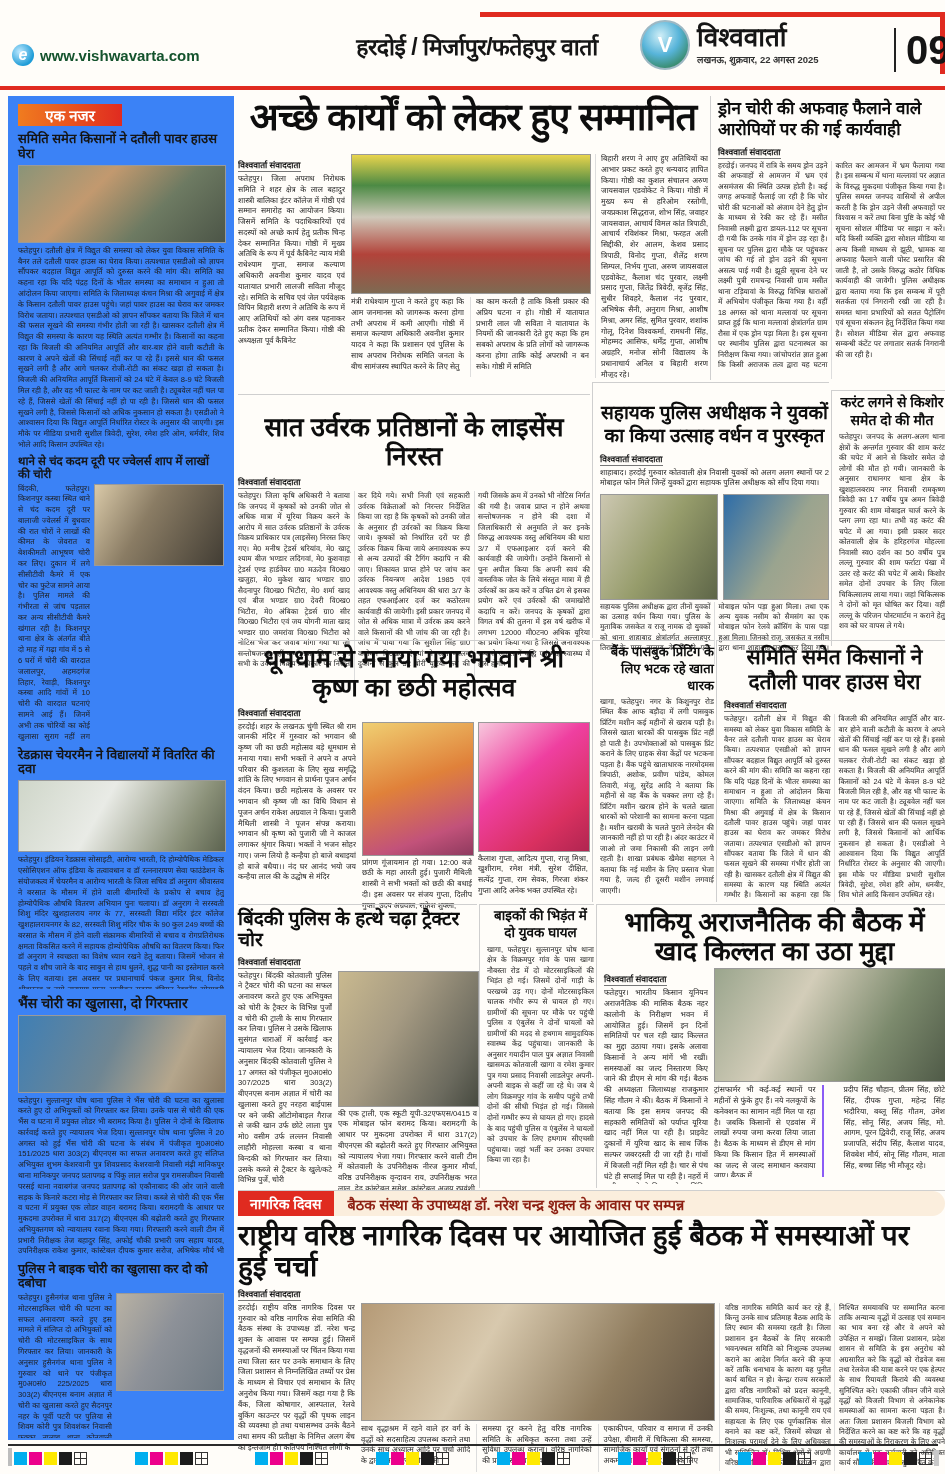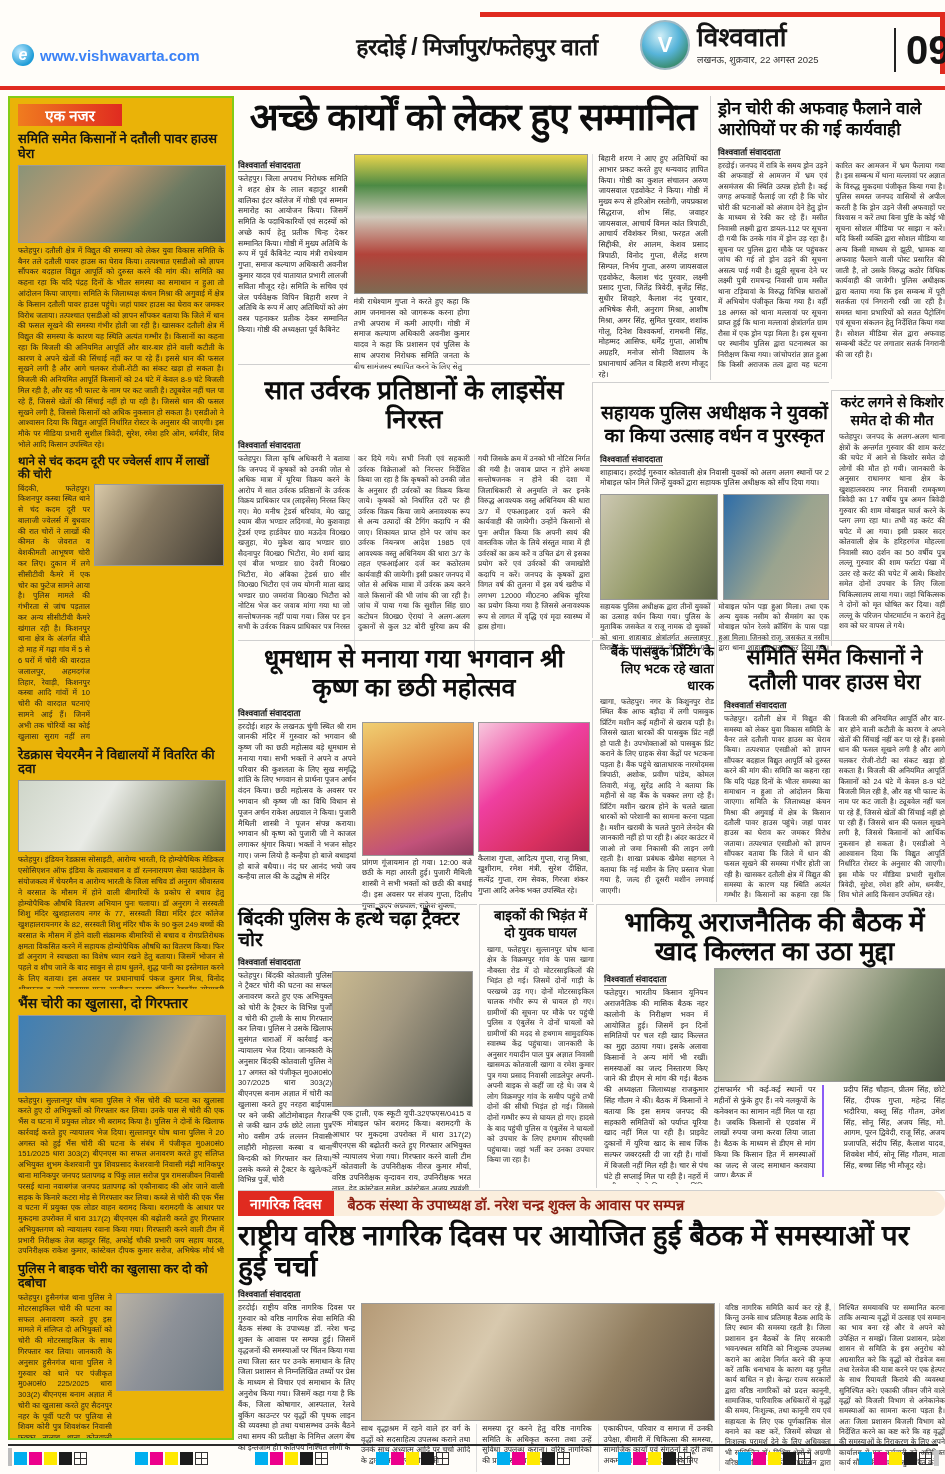--- a/index.html
+++ b/index.html
@@ -1,39 +1,39 @@
 <!DOCTYPE html>
 <html style="--accent_red: #e02b20; --tab_orange: #f07c1f; --kicker_bg: #fbeedd; --kicker_text: #8d1f12; --cyan: #00aeef; --magenta: #ec008c; --yellow: #ffe900; --print_black: #1b1b1b;"><head>
 <meta charset="utf-8">
 <style>
   html,body{margin:0;padding:0;background:#e9e9e9;font-family:"Liberation Sans",sans-serif;}
   #page{position:relative;width:945px;height:1474px;margin:0 auto;background:#fffdf9;overflow:hidden;color:#151515;}
   .abs{position:absolute;box-sizing:border-box;}
   
   .url-wrap{left:12px;top:44px;display:flex;align-items:center;gap:6px;}
   .e-icon{width:22px;height:22px;border-radius:50%;background:radial-gradient(circle at 35% 35%,#bfe9ff,#1e9cd7 70%);color:#fff;font-weight:800;font-style:italic;font-size:16px;display:flex;align-items:center;justify-content:center;}
-  .url-text{font-size:15px;font-weight:700;color:#3b82f6;}
+  .url-text{font-size:15px;font-weight:700;color:#14532d;}
   .region-title{left:292px;top:30px;width:370px;text-align:center;font-size:23px;font-weight:800;letter-spacing:-.5px;}
   .brand{left:640px;top:20px;display:flex;gap:7px;align-items:center;}
   .brand-logo{width:46px;height:46px;border-radius:50%;background:radial-gradient(circle at 40% 30%,#cfeef7,#57b4d9 45%,#2e7d46 90%);border:2px solid #9db8c4;color:#fff;font-weight:800;font-size:22px;display:flex;align-items:center;justify-content:center;}
   .brand-name{font-size:26px;font-weight:800;line-height:1;}
-  .brand-date{font-size:9.5px;font-weight:400;color:#333;margin-top:3px;}
+  .brand-date{font-size:9.5px;font-weight:700;color:#333;margin-top:3px;}
   .red-top-bar{left:480px;top:12px;width:465px;height:5px;background:var(--accent_red);}
   .red-right-bar{left:940px;top:12px;width:5px;height:62px;background:var(--accent_red);}
   .pageno{left:894px;top:28px;font-size:40px;font-weight:800;line-height:1.1;border-left:2px solid #222;padding-left:10px;}
   .header-rule{left:0;top:86px;width:945px;height:4px;background:var(--accent_red);}
   
   .hl{font-weight:800;line-height:1.12;color:#0d0d0d;}
   .byl{font-weight:700;font-size:8.5px;margin:1px 0 2px;border-bottom:1px solid #777;display:inline-block;padding-bottom:1px;}
   .bt{font-size:7.6px;line-height:1.42;text-align:justify;color:#1d1d1d;overflow:hidden;}
   .c2{column-count:2;column-gap:8px;column-rule:1px solid #ddd;}
   .c3{column-count:3;column-gap:8px;column-rule:1px solid #ddd;}
   .ph{border:1px solid #9a9a9a;width:100%;}
   
-  .sidebar{left:8px;top:96px;width:226px;height:1344px;border:2px solid #84cc16;background:#eab308;padding:6px 8px;overflow:hidden;}
+  .sidebar{left:8px;top:96px;width:226px;height:1344px;border:2px solid #3b82f6;background:#3b82f6;padding:6px 8px;overflow:hidden;}
   .tab{width:104px;height:22px;background:linear-gradient(90deg,var(--tab_orange),var(--accent_red));color:#fff;font-weight:800;font-size:15px;display:flex;align-items:center;justify-content:center;margin-bottom:5px;}
   .sb-head{font-size:13px;font-weight:800;line-height:1.15;margin:6px 0 3px;}
   .sb-body{font-size:7.6px;line-height:1.42;text-align:justify;color:#1d1d1d;}
   
   .rowline{border-top:1px solid #cfcfcf;}
   .vline{border-left:1px solid #cfcfcf;}
   .flex{display:flex;}
   .print-strip{left:14px;top:1452px;width:918px;display:flex;justify-content:space-between;}
   .grp{display:flex;gap:2px;align-items:center;}
   .sq{width:13px;height:13px;display:inline-block;}
@@ -103,33 +103,34 @@
   <div class="abs" style="left:238px;top:154px;width:470px;height:226px;overflow:hidden">
     <div class="flex" style="gap:6px">
       <div style="width:112px">
         <div class="byl">विश्ववार्ता संवाददाता</div>
         <div class="bt" style="height:210px">फतेहपुर। जिला अपराध निरोधक समिति ने शहर क्षेत्र के लाल बहादुर शास्त्री बालिका इंटर कॉलेज में गोष्ठी एवं सम्मान समारोह का आयोजन किया। जिसमें समिति के पदाधिकारियों एवं सदस्यों को अच्छे कार्य हेतु प्रतीक चिन्ह देकर सम्मानित किया। गोष्ठी में मुख्य अतिथि के रूप में पूर्व कैबिनेट न्याय मंत्री राधेश्याम गुप्ता, समाज कल्याण अधिकारी अवनीश कुमार यादव एवं यातायात प्रभारी लालजी सविता मौजूद रहे। समिति के सचिव एवं जेल पर्यवेक्षक विपिन बिहारी शरण ने अतिथि के रूप में आए अतिथियों को अंग वस्त्र पहनाकर प्रतीक देकर सम्मानित किया। गोष्ठी की अध्यक्षता पूर्व कैबिनेट</div>
       </div>
       <div style="width:238px">
         <div class="ph" style="height:138px;background:linear-gradient(180deg,#e8d44d 0%,#4c8a44 22%,#cfc9ba 45%,#b2433a 72%,#7e6a52 100%)"></div>
         <div class="flex" style="gap:6px;margin-top:3px">
           <div class="bt" style="width:116px;height:80px">मंत्री राधेश्याम गुप्ता ने करते हुए कहा कि आम जनमानस को जागरूक करना होगा तभी अपराध में कमी आएगी। गोष्ठी में समाज कल्याण अधिकारी अवनीश कुमार यादव ने कहा कि प्रशासन एवं पुलिस के साथ अपराध निरोधक समिति जनता के बीच सामंजस्य स्थापित करने के लिए सेतु</div>
+          <div class="bt" style="width:116px;height:80px;border-left:1px solid #ddd;padding-left:5px">का काम करती है ताकि किसी प्रकार की अप्रिय घटना न हो। गोष्ठी में यातायात प्रभारी लाल जी सविता ने यातायात के नियमों की जानकारी देते हुए कहा कि हम सबको अपराध के प्रति लोगों को जागरूक करना होगा ताकि कोई अपराधी न बन सके। गोष्ठी में समिति</div>
         </div>
       </div>
       <div class="bt" style="width:112px;height:224px;border-left:1px solid #ddd;padding-left:5px">बिहारी शरण ने आए हुए अतिथियों का आभार प्रकट करते हुए धन्यवाद ज्ञापित किया। गोष्ठी का कुशल संचालन अरुण जायसवाल एडवोकेट ने किया। गोष्ठी में मुख्य रूप से हरिओम रस्तोगी, जयप्रकाश सिद्धराज, शोभ सिंह, जवाहर जायसवाल, आचार्य विमल कांत त्रिपाठी, आचार्य रविशंकर मिश्रा, फरहत अली सिद्दीकी, शेर आलम, केशव प्रसाद त्रिपाठी, विनोद गुप्ता, शैलेंद्र शरण सिम्पल, निर्भय गुप्ता, अरुण जायसवाल एडवोकेट, कैलाश चंद पुरवार, लक्ष्मी प्रसाद गुप्ता, जितेंद्र त्रिवेदी, बृजेंद्र सिंह, सुधीर शिवहरे, कैलाश नंद पुरवार, अभिषेक सैनी, अनुराग मिश्रा, आशीष मिश्रा, अमर सिंह, सुमित पुरवार, शशांक गोलू, दिनेश विश्वकर्मा, रामधनी सिंह, मोहम्मद आसिफ, धर्मेंद्र गुप्ता, आशीष अग्रहरि, मनोज सोनी विद्यालय के प्रधानाचार्य अनिल व बिहारी शरण मौजूद रहे।</div>
     </div>
   </div>
 
   <div class="abs vline" style="left:710px;top:96px;width:235px;height:284px;padding:2px 0 0 7px">
     <div class="hl" style="font-size:17px;text-align:left;line-height:1.25">ड्रोन चोरी की अफवाह फैलाने वाले आरोपियों पर की गई कार्यवाही</div>
     <div class="byl">विश्ववार्ता संवाददाता</div>
     <div class="bt c2" style="height:218px;font-size:7.4px">हरदोई। जनपद में रात्रि के समय ड्रोन उड़ने की अफवाहों से आमजन में भ्रम एवं असमंजस की स्थिति उत्पन्न होती है। कई जगह अफवाहें फैलाई जा रही है कि चोर चोरी की घटनाओं को अंजाम देने हेतु ड्रोन के माध्यम से रेकी कर रहे हैं। मसीत निवासी लक्ष्मी द्वारा डायल-112 पर सूचना दी गयी कि उनके गांव में ड्रोन उड़ रहा है। सूचना पर पुलिस द्वारा मौके पर पहुंचकर जांच की गई तो ड्रोन उड़ने की सूचना असत्य पाई गयी है। झूठी सूचना देने पर लक्ष्मी पुत्री रामचन्द्र निवासी ग्राम मसीत थाना टड़ियावां के विरुद्ध विभिन्न धाराओं में अभियोग पंजीकृत किया गया है। वहीं 18 अगस्त को थाना मल्लावां पर सूचना प्राप्त हुई कि थाना मल्लावां क्षेत्रांतर्गत ग्राम रौसा में एक ड्रोन पड़ा मिला है। इस सूचना पर स्थानीय पुलिस द्वारा घटनास्थल का निरीक्षण किया गया। जांचोपरांत ज्ञात हुआ कि किसी अराजक तत्व द्वारा यह घटना कारित कर आमजन में भ्रम फैलाया गया है। इस सम्बन्ध में थाना मल्लावां पर अज्ञात के विरुद्ध मुकदमा पंजीकृत किया गया है। पुलिस समस्त जनपद वासियों से अपील करती है कि ड्रोन उड़ने जैसी अफवाहों पर विश्वास न करें तथा बिना पुष्टि के कोई भी सूचना सोशल मीडिया पर साझा न करें। यदि किसी व्यक्ति द्वारा सोशल मीडिया या अन्य किसी माध्यम से झूठी, भ्रामक या अफवाह फैलाने वाली पोस्ट प्रसारित की जाती है, तो उसके विरुद्ध कठोर विधिक कार्यवाही की जावेगी। पुलिस अधीक्षक द्वारा बताया गया कि इस सम्बन्ध में पूरी सतर्कता एवं निगरानी रखी जा रही है। समस्त थाना प्रभारियों को सतत पैट्रोलिंग एवं सूचना संकलन हेतु निर्देशित किया गया है। सोशल मीडिया सेल द्वारा अफवाह सम्बन्धी कंटेंट पर लगातार सतर्क निगरानी की जा रही है।</div>
   </div>
 
-  <div class="abs rowline" style="left:238px;top:364px;width:352px;height:256px;padding-top:11px">
+  <div class="abs rowline" style="left:238px;top:394px;width:352px;height:256px;padding-top:18px">
     <div class="hl" style="font-size:26px;text-align:center">सात उर्वरक प्रतिष्ठानों के लाइसेंस निरस्त</div>
     <div class="byl">विश्ववार्ता संवाददाता</div>
     <div class="bt c3" style="height:198px;font-size:7.4px">फतेहपुर। जिला कृषि अधिकारी ने बताया कि जनपद में कृषकों को उनकी जोत से अधिक मात्रा में यूरिया विक्रय करने के आरोप में सात उर्वरक प्रतिष्ठानों के उर्वरक विक्रय प्राधिकार पत्र (लाइसेंस) निरस्त किए गए। मे0 मनीष ट्रेडर्स धरियांव, मे0 खाटू श्याम बीज भण्डार लदिगवां, मे0 कुशवाहा ट्रेडर्स एण्ड हार्डवेयर ग्रा0 मऊदेव वि0ख0 खजुहा, मे0 मुकेश खाद भण्डार ग्रा0 सैदनापुर वि0ख0 भिटौरा, मे0 शर्मा खाद एवं बीज भण्डार ग्रा0 देवरी वि0ख0 भिटौरा, मे0 अंबिका ट्रेडर्स ग्रा0 सीर वि0ख0 भिटौरा एवं जय योगनी माता खाद भण्डार ग्रा0 जमरांवा वि0ख0 भिटौरा को नोटिस भेज कर जवाब मांगा गया था जो सन्तोषजनक नहीं पाया गया। जिस पर इन सभी के उर्वरक विक्रय प्राधिकार पत्र निरस्त कर दिये गये। सभी निजी एवं सहकारी उर्वरक विक्रेताओं को निरन्तर निर्देशित किया जा रहा है कि कृषकों को उनकी जोत के अनुसार ही उर्वरकों का विक्रय किया जाये। कृषकों को निर्धारित दरों पर ही उर्वरक विक्रय किया जाये अनावश्यक रूप से अन्य उत्पादों की टैगिंग कदापि न की जाए। शिकायत प्राप्त होने पर जांच कर उर्वरक नियन्त्रण आदेश 1985 एवं आवश्यक वस्तु अधिनियम की धारा 3/7 के तहत एफआईआर दर्ज कर कठोरतम कार्यवाही की जायेगी। इसी प्रकार जनपद में जोत से अधिक मात्रा में उर्वरक क्रय करने वाले किसानों की भी जांच की जा रही है। जांच में पाया गया कि सुशील सिंह ग्रा0 कटोघन वि0ख0 ऐरायां ने अलग-अलग दुकानों से कुल 32 बोरी यूरिया क्रय की गयी जिसके क्रम में उनको भी नोटिस निर्गत की गयी है। जवाब प्राप्त न होने अथवा सन्तोषजनक न होने की दशा में जिलाधिकारी से अनुमति ले कर इनके विरुद्ध आवश्यक वस्तु अधिनियम की धारा 3/7 में एफआइआर दर्ज करने की कार्यवाही की जायेगी। उन्होंने किसानों से पुनः अपील किया कि अपनी स्वयं की वास्तविक जोत के लिये संस्तुत मात्रा में ही उर्वरकों का क्रय करें व उचित ढंग से इसका प्रयोग करें एवं उर्वरकों की जमाखोरी कदापि न करें। जनपद के कृषकों द्वारा विगत वर्ष की तुलना में इस वर्ष खरीफ में लगभग 12000 मी0टन0 अधिक यूरिया का प्रयोग किया गया है जिससे अनावश्यक रूप से लागत में वृद्धि एवं मृदा स्वास्थ्य में ह्रास होगा।</div>
   </div>
 
   <div class="abs rowline vline" style="left:592px;top:382px;width:237px;height:256px;padding:19px 0 0 7px">
     <div class="hl" style="font-size:19px;text-align:center;line-height:1.2">सहायक पुलिस अधीक्षक ने युवकों का किया उत्साह वर्धन व पुरस्कृत</div>
     <div class="byl">विश्ववार्ता संवाददाता</div>
     <div class="bt" style="height:24px">शाहाबाद। हरदोई गुरुवार कोतवाली क्षेत्र निवासी युवकों को अलग अलग स्थानों पर 2 मोबाइल फोन मिले जिन्हें युवकों द्वारा सहायक पुलिस अधीक्षक को सौंप दिया गया।</div>
     <div class="flex" style="gap:5px;margin:2px 0">
@@ -167,21 +168,21 @@
 
   <div class="abs rowline vline" style="left:716px;top:640px;width:229px;height:262px;padding:3px 0 0 7px">
     <div class="hl" style="font-size:21px;text-align:center;line-height:1.2">समिति समेत किसानों ने दतौली पावर हाउस घेरा</div>
     <div class="byl">विश्ववार्ता संवाददाता</div>
     <div class="bt c2" style="height:188px;font-size:7.3px">फतेहपुर। दतौली क्षेत्र में विद्युत की समस्या को लेकर युवा विकास समिति के बैनर तले दतौली पावर हाउस का घेराव किया। तत्पश्चात एसडीओ को ज्ञापन सौंपकर बदहाल विद्युत आपूर्ति को दुरुस्त करने की मांग की। समिति का कहना रहा कि यदि पंद्रह दिनों के भीतर समस्या का समाधान न हुआ तो आंदोलन किया जाएगा। समिति के जिलाध्यक्ष कंचन मिश्रा की अगुवाई में क्षेत्र के किसान दतौली पावर हाउस पहुंचे। जहां पावर हाउस का घेराव कर जमकर विरोध जताया। तत्पश्चात एसडीओ को ज्ञापन सौंपकर बताया कि जिले में धान की फसल सूखने की समस्या गंभीर होती जा रही है। खासकर दतौली क्षेत्र में विद्युत की समस्या के कारण यह स्थिति अत्यंत गम्भीर है। किसानों का कहना रहा कि बिजली की अनियमित आपूर्ति और बार-बार होने वाली कटौती के कारण वे अपने खेतों की सिंचाई नहीं कर पा रहे हैं। इससे धान की फसल सूखने लगी है और आगे चलकर रोजी-रोटी का संकट खड़ा हो सकता है। बिजली की अनियमित आपूर्ति किसानों को 24 घंटे में केवल 8-9 घंटे बिजली मिल रही है, और वह भी फाल्ट के नाम पर कट जाती है। ट्यूबवेल नहीं चल पा रहे हैं, जिससे खेतों की सिंचाई नहीं हो पा रही हैं। जिससे धान की फसल सूखने लगी है, जिससे किसानों को आर्थिक नुकसान हो सकता है। एसडीओ ने आश्वासन दिया कि विद्युत आपूर्ति निर्धारित रोस्टर के अनुसार की जाएगी। इस मौके पर मीडिया प्रभारी सुशील त्रिवेदी, सुरेश, रमेश हरि ओम, धनबीर, शिव भोले आदि किसान उपस्थित रहे।</div>
   </div>
 
   <div class="abs rowline" style="left:238px;top:904px;width:239px;height:284px;padding-top:3px">
     <div class="hl" style="font-size:19px;text-align:left">बिंदकी पुलिस के हत्थे चढ़ा ट्रैक्टर चोर</div>
     <div class="byl">विश्ववार्ता संवाददाता</div>
-    <div class="flex" style="">
+    <div class="flex" style="gap:6px">
       <div class="bt" style="width:94px;height:238px">फतेहपुर। बिंदकी कोतवाली पुलिस ने ट्रैक्टर चोरी की घटना का सफल अनावरण करते हुए एक अभियुक्त को चोरी के ट्रैक्टर के विभिन्न पुर्जों व चोरी की ट्राली के साथ गिरफ्तार कर लिया। पुलिस ने उसके खिलाफ सुसंगत धाराओं में कार्रवाई कर न्यायालय भेज दिया। जानकारी के अनुसार बिंदकी कोतवाली पुलिस ने 17 अगस्त को पंजीकृत मु0अ0सं0 307/2025 धारा 303(2) बीएनएस बनाम अज्ञात में चोरी का खुलासा करते हुए नरहरा बाईपास पर बने जकी ऑटोमोबाइल गैराज से जकी खान उर्फ छोटे लाला पुत्र मो0 वसीम उर्फ लल्लन निवासी लाहौरी मोहल्ला कस्बा व थाना बिन्दकी को गिरफ्तार कर लिया। उसके कब्जे से ट्रैक्टर के खुले/कटे विभिन्न पुर्जे, चोरी</div>
       <div style="width:139px">
         <div class="ph" style="height:134px;background:linear-gradient(120deg,#c9b98f,#a59a82 40%,#6b6a5e 80%,#474a40)"></div>
         <div class="bt" style="height:100px;margin-top:2px">की एक ट्राली, एक स्कूटी यूपी-32एफएस/0415 व एक मोबाइल फोन बरामद किया। बरामदगी के आधार पर मुकदमा उपरोक्त में धारा 317(2) बीएनएस की बढ़ोतरी करते हुए गिरफ्तार अभियुक्त को न्यायालय भेजा गया। गिरफ्तार करने वाली टीम में कोतवाली के उपनिरीक्षक नीरज कुमार मौर्या, वरिष्ठ उपनिरीक्षक वृन्दावन राय, उपनिरीक्षक भरत लाल, हेड कांस्टेबल सुमेश, कांस्टेबल अजय रघुवंशी, चन्द्र कुमार, दीपक वर्मा, अखण्ड प्रताप सिंह भी शामिल रहे।</div>
       </div>
     </div>
   </div>
 
   <div class="abs rowline vline" style="left:479px;top:904px;width:115px;height:284px;padding:3px 0 0 7px">
     <div class="hl" style="font-size:13.5px;text-align:center;line-height:1.25">बाइकों की भिड़ंत में दो युवक घायल</div>

